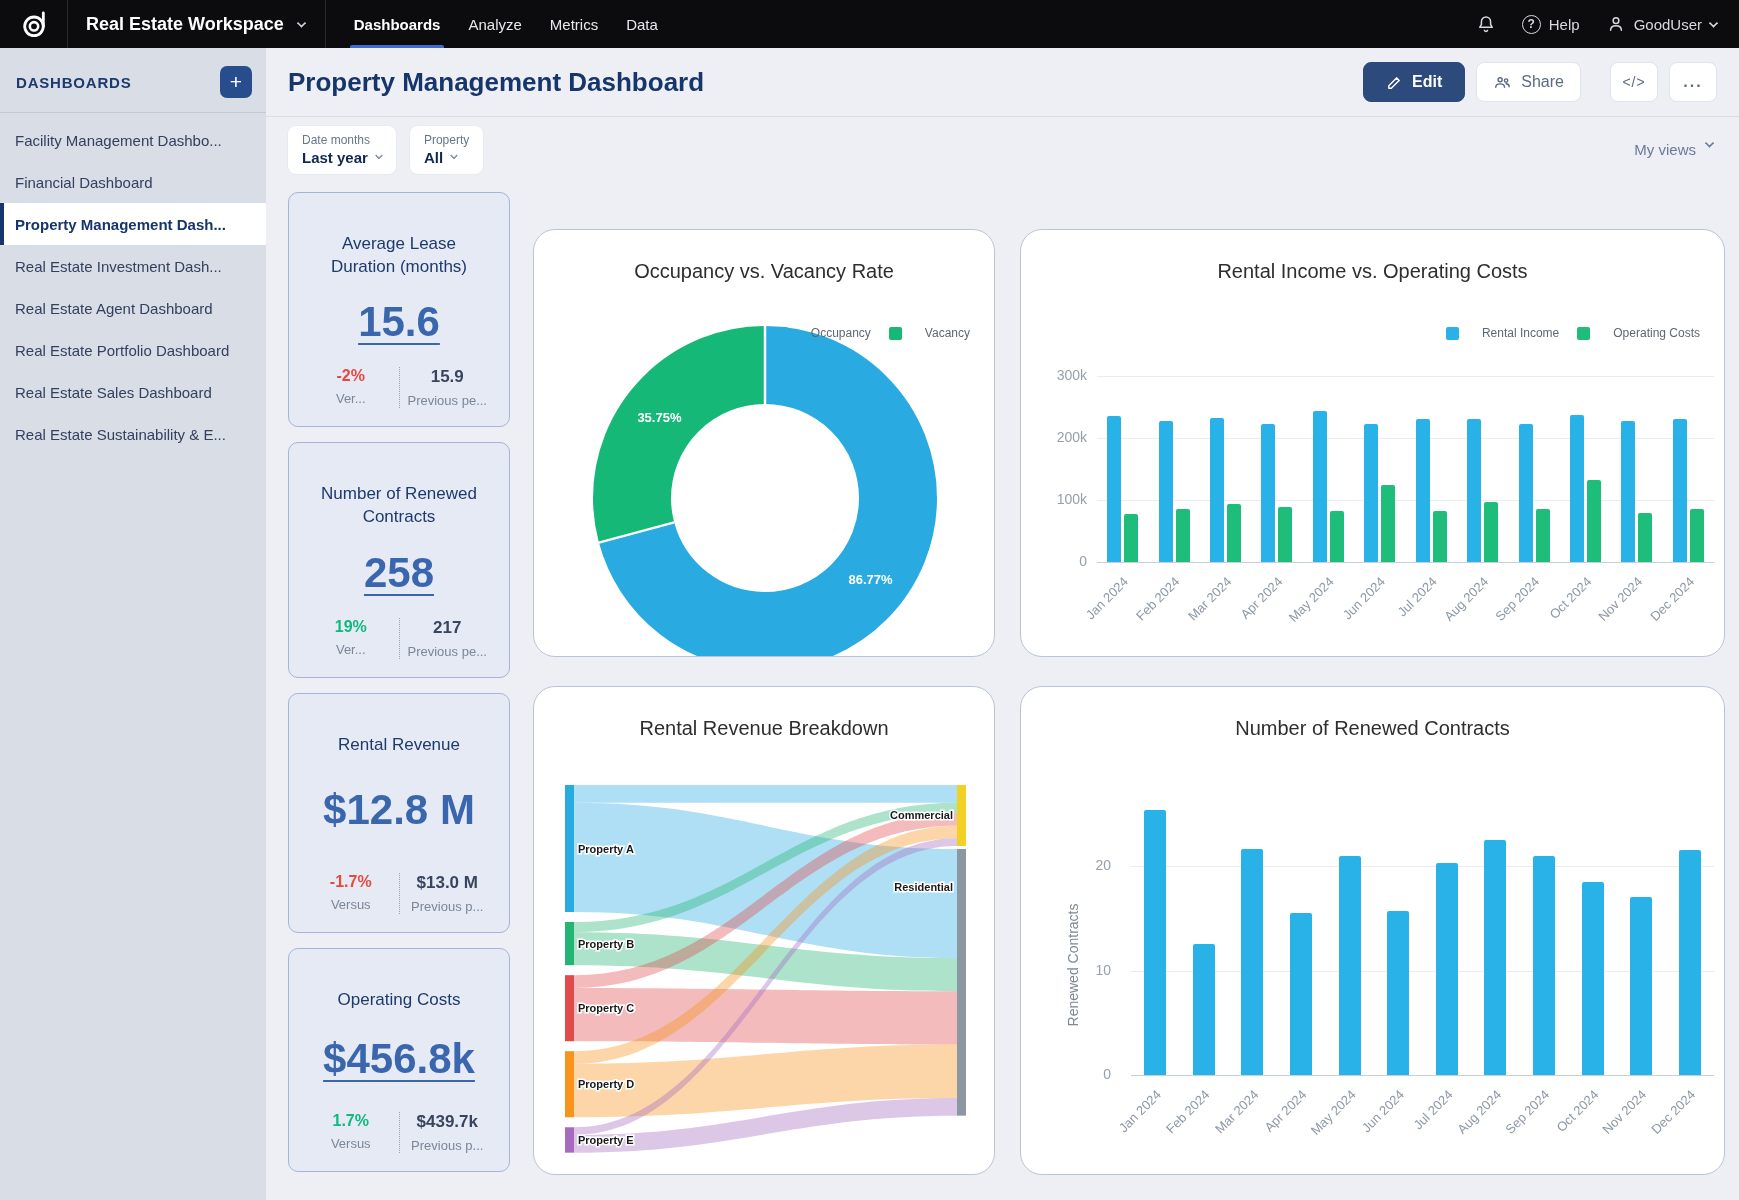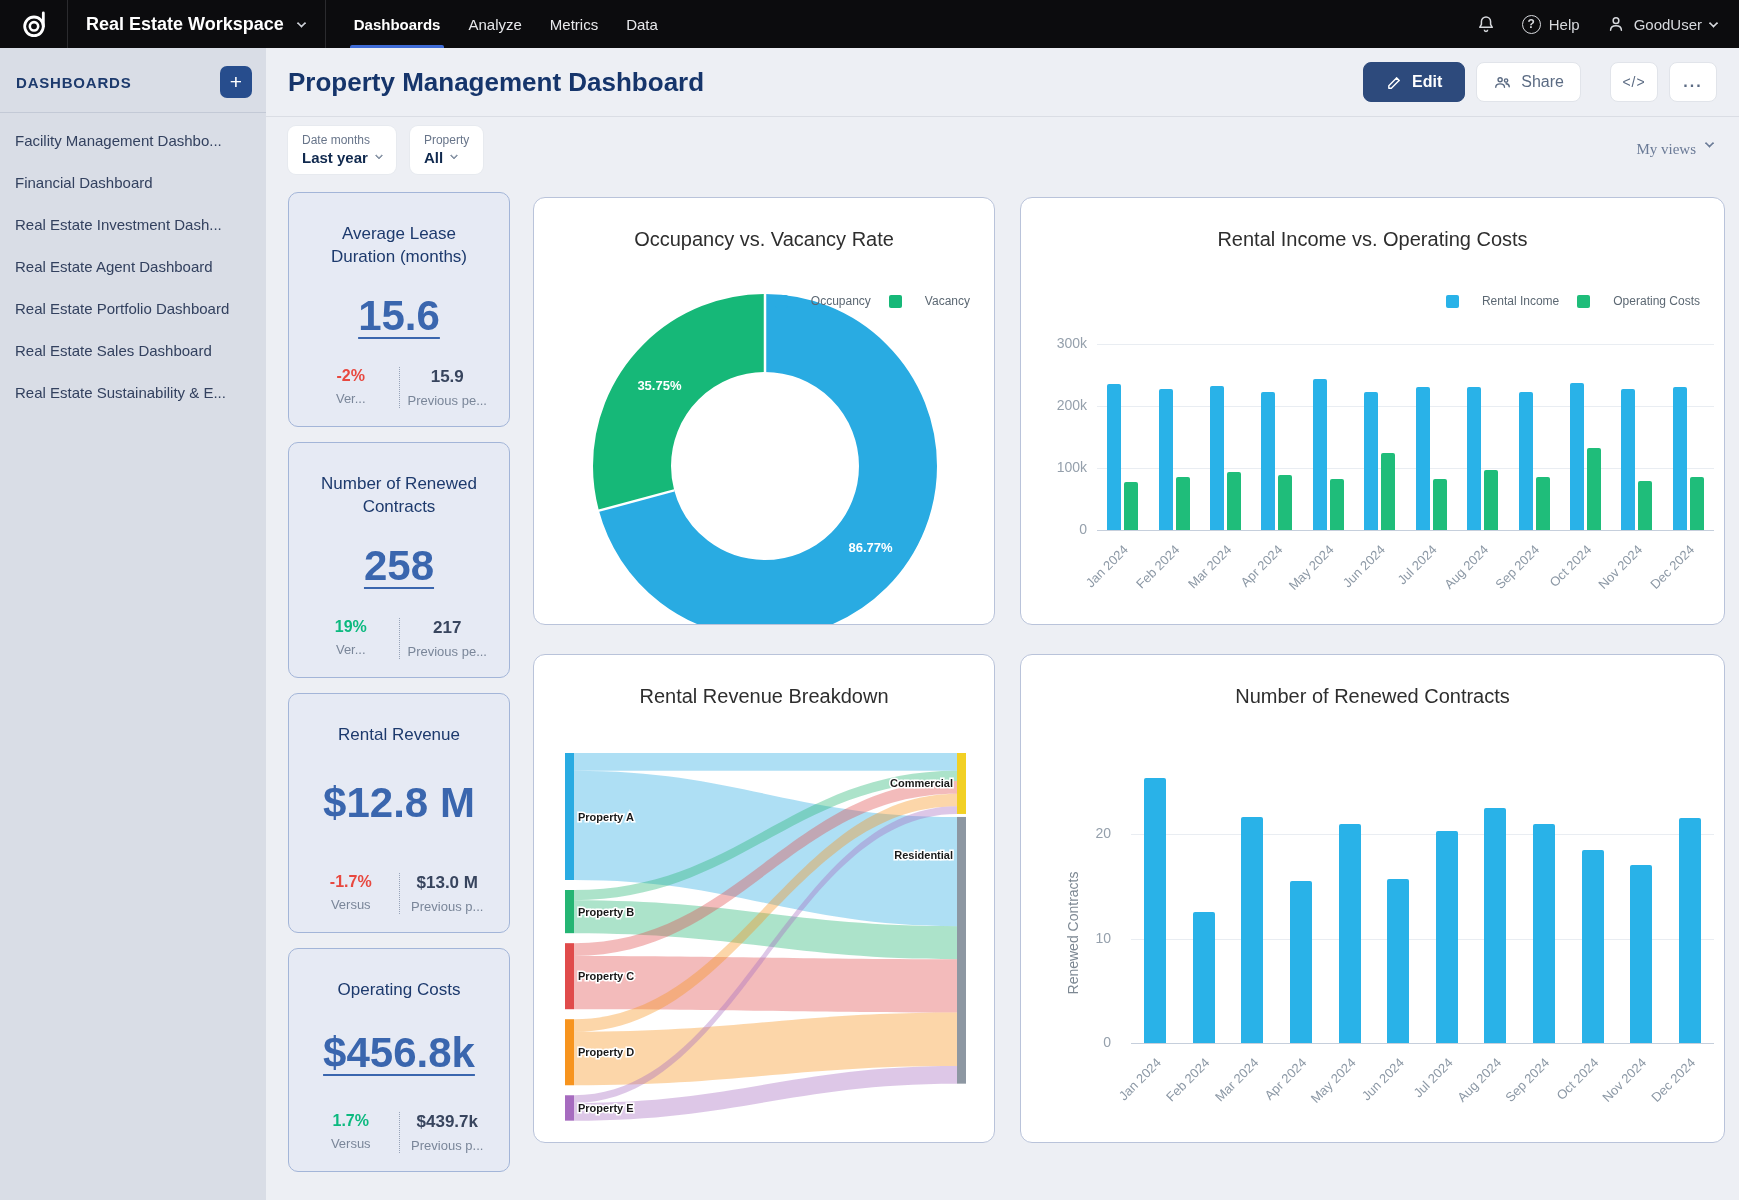--- a/index.html
+++ b/index.html
@@ -41,39 +41,39 @@
   .btn.square { width:48px; justify-content:center; padding:0; }
   .btn.code { margin-left:18px; font-size:14px; letter-spacing:1px; }
   .btn.more { font-weight:bold; letter-spacing:2px; }
 
   .filter-row { height:65px; display:flex; align-items:center; padding:0 26px 0 22px; }
   .chips { display:flex; gap:14px; }
   .chip { background:#fff; border-radius:8px; padding:7px 14px 8px 14px; cursor:pointer; box-shadow:0 0 0 1px #e7eaef; }
   .chip-label { font-size:12px; color:#68758a; margin-bottom:2px; }
   .chip-value { font-size:15px; font-weight:bold; color:#10294e; display:flex; align-items:center; }
   .chip-value .chev { color:#8b97a8; margin-left:8px; width:6px; height:6px; }
-  .my-views { margin-left:auto; display:flex; gap:10px; color:#6b7b97; font-size:15px; cursor:pointer;font-family:Liberation Serif, serif; }
+  .my-views { margin-left:auto; display:flex; gap:10px; color:#6b7b97; font-size:15px; cursor:pointer; }
 
   .content { position:absolute; left:0; top:122px; right:0; bottom:0; }
 
   
   .kpi-col { position:absolute; left:22px; top:22px; width:222px; display:flex; flex-direction:column; gap:15px; }
-  .kpi-card { background:#e6eaf4; border:1px solid #a3b5d8; border-radius:10px; display:flex; flex-direction:column; padding:30px 14px 18px 14px; }
+  .kpi-card { background:#e6eaf4; border:1px solid #a3b5d8; border-radius:10px; display:flex; flex-direction:column; padding:40px 14px 18px 14px; }
   .kpi-title { text-align:center; font-size:17px; color:#1d3a6d; line-height:1.35; max-width:182px; margin:0 auto; }
   .kpi-value { text-align:center; font-size:42px; font-weight:bold; color:#3a66ae; margin:auto 0; padding:14px 0 10px 0; }
   .kpi-value.u { text-decoration:underline; text-decoration-thickness:2px; text-underline-offset:7px; }
   .kpi-footer { display:flex; margin-top:auto; align-items:stretch; }
   .kpi-half { flex:1; text-align:center; }
   .kpi-delta { font-size:16px; font-weight:bold; }
   .kpi-sub { font-size:13px; color:#7a8699; margin-top:6px; white-space:nowrap; }
   .kpi-prev { font-size:17px; font-weight:bold; color:#38455e; }
   .kpi-div { border-left:1px dotted #97a3b8; }
 
   
-  .card { position:absolute; background:#fff; border:1px solid #b9c3da; border-radius:12px; overflow:hidden; }
+  .card { position:absolute; background:#fff; border:1px solid #b9c3da; border-radius:22px; overflow:hidden;margin-top:32px; }
   .donut-card  { left:267px; top:27px;  width:462px; height:428px; }
   .bars-card   { left:754px; top:27px;  width:705px; height:428px; }
   .sankey-card { left:267px; top:484px; width:462px; height:489px; }
   .renew-card  { left:754px; top:484px; width:705px; height:489px; }
   .chart-title { position:absolute; top:30px; left:0; width:100%; text-align:center; font-size:20px; font-weight:500; color:#2e2e2e; }
   .legend { position:absolute; top:96px; right:24px; display:flex; gap:18px; }
   .lg-item { display:flex; align-items:flex-end; gap:23px; font-size:12px; color:#5c6873; }
   .lg-swatch { width:13px; height:13px; border-radius:2px; }
 
   .grid { position:absolute; height:1px; background:#e9edf2; }
@@ -131,20 +131,21 @@
   </header>
 
   <aside class="sidebar">
     <div class="sb-head">
       <span class="sb-title">DASHBOARDS</span>
       <button class="plus-btn">+</button>
     </div>
     <div class="sb-list" id="sb-list">
         <div class="sb-item">Facility Management Dashbo...</div>
         <div class="sb-item">Financial Dashboard</div>
+        <div class="sb-item active">Property Management Dash...</div>
         <div class="sb-item">Real Estate Investment Dash...</div>
         <div class="sb-item">Real Estate Agent Dashboard</div>
         <div class="sb-item">Real Estate Portfolio Dashboard</div>
         <div class="sb-item">Real Estate Sales Dashboard</div>
         <div class="sb-item">Real Estate Sustainability &amp; E...</div>
       </div>
   </aside>
 
   <main class="main">
     <div class="page-header">

